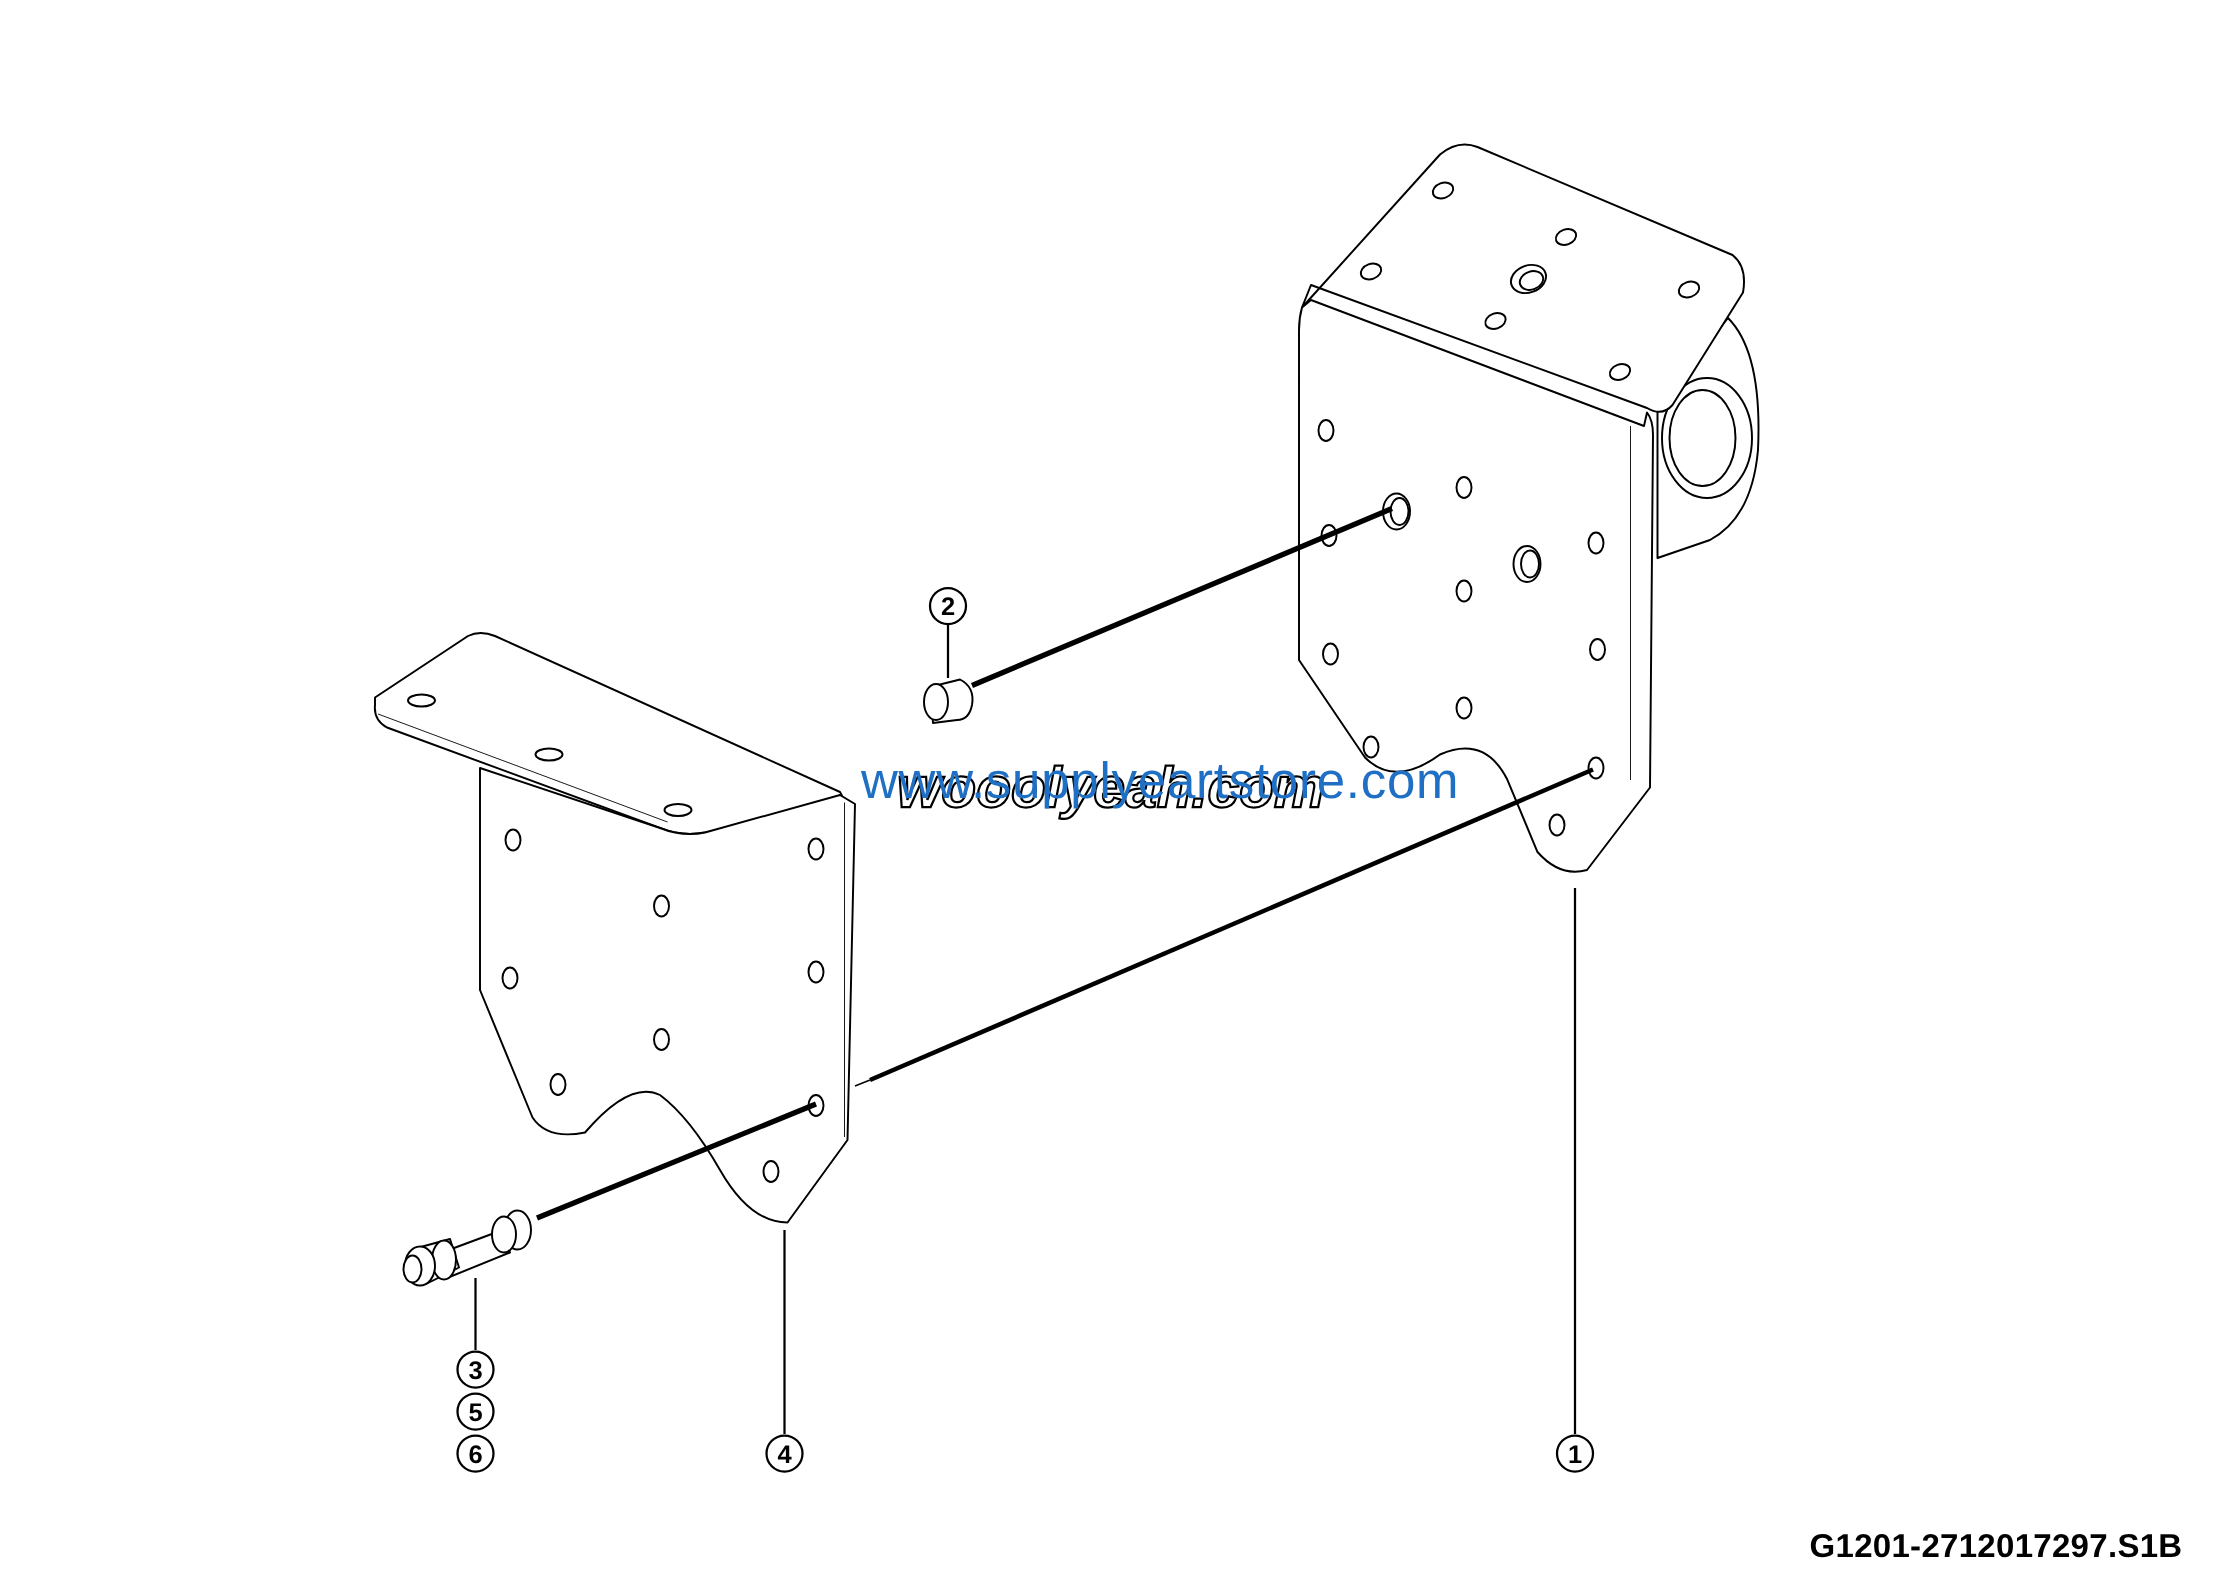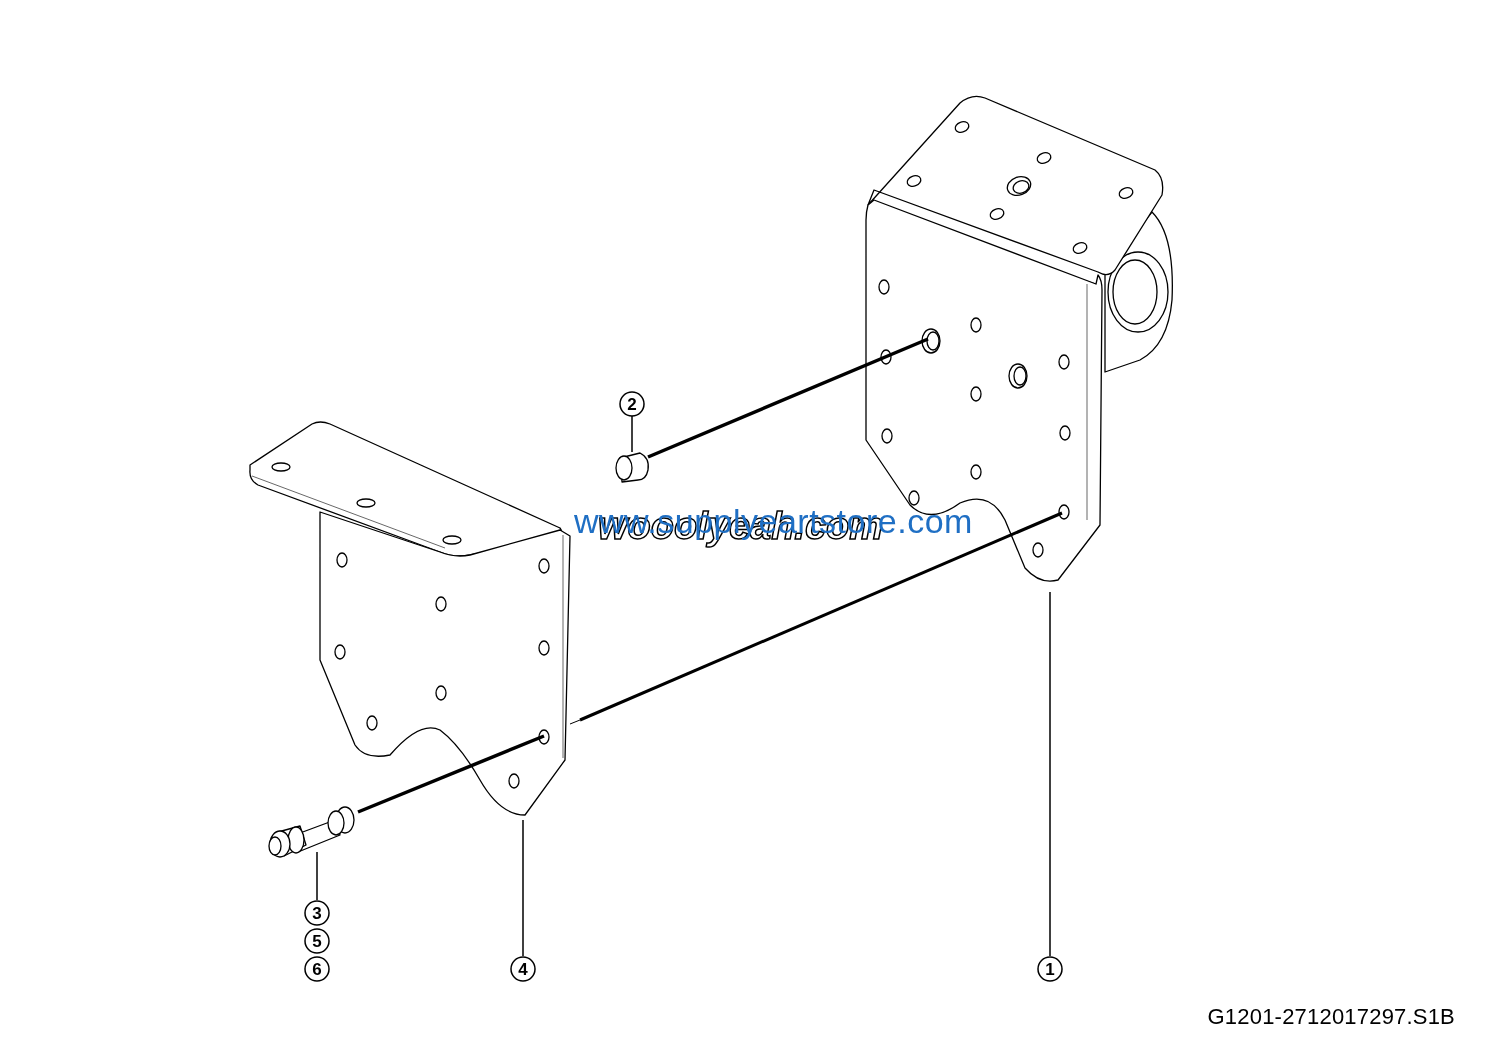--- a/index.html
+++ b/index.html
@@ -1,19 +1,19 @@
 <!DOCTYPE html>
 <html><head>
 <meta charset="utf-8">
 <style>
   html, body { margin:0; padding:0; background:#ffffff; }
   body { width:1489px; height:1052px; position:relative; overflow:hidden; font-family:"Liberation Sans", sans-serif; }
   #canvas { position:absolute; left:0; top:0; width:1489px; height:1052px; }
   .callout-text { font-family:"Liberation Sans", sans-serif; font-weight:bold; font-size:17px; fill:#000; }
-  .drawing-id { position:absolute; right:34px; bottom:22px; font-family:"Liberation Sans", sans-serif; font-weight:normal; font-size:22px; color:#000; letter-spacing:0.2px; }
+  .drawing-id { position:absolute; right:34px; bottom:8px; font-family:"Liberation Sans", sans-serif; font-weight:bold; font-size:22px; color:#000; letter-spacing:0.2px; }
   .wm-blue { position:absolute; left:532px; top:502px; font-family:"Liberation Sans", sans-serif; font-size:34px; color:#1f6fc4; letter-spacing:0.5px; white-space:nowrap;margin-left:42px; }
   .wm-black { position:absolute; left:598px; top:505px; font-family:"Liberation Sans", sans-serif; font-size:38px; font-weight:bold; color:#000; -webkit-text-stroke:1px #000; white-space:nowrap; text-shadow: 0 0 1px #fff; }
   .wm-black span { color:#fff;font-style:italic; -webkit-text-stroke:1.5px #000; }
 </style>
 </head>
 <body>
 
 <svg id="canvas" viewBox="0 0 1489 1052" xmlns="http://www.w3.org/2000/svg">
   <g fill="#fff" stroke="#000" stroke-width="1.3" stroke-linejoin="round">
 

